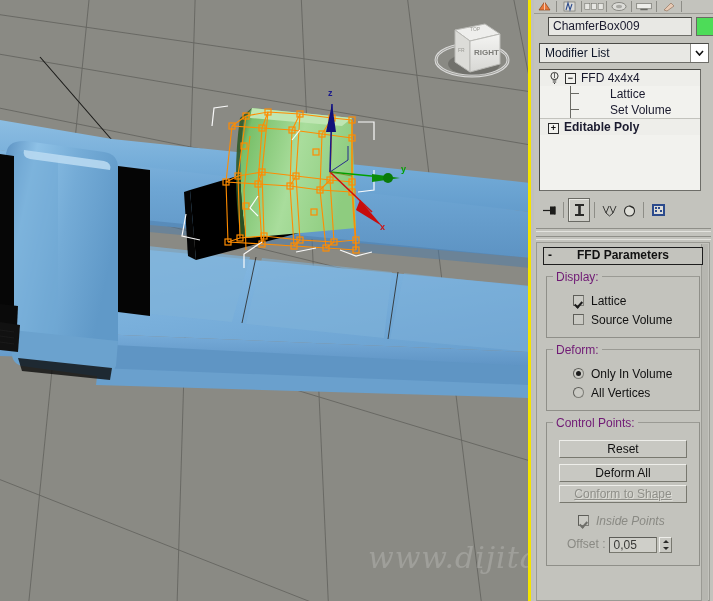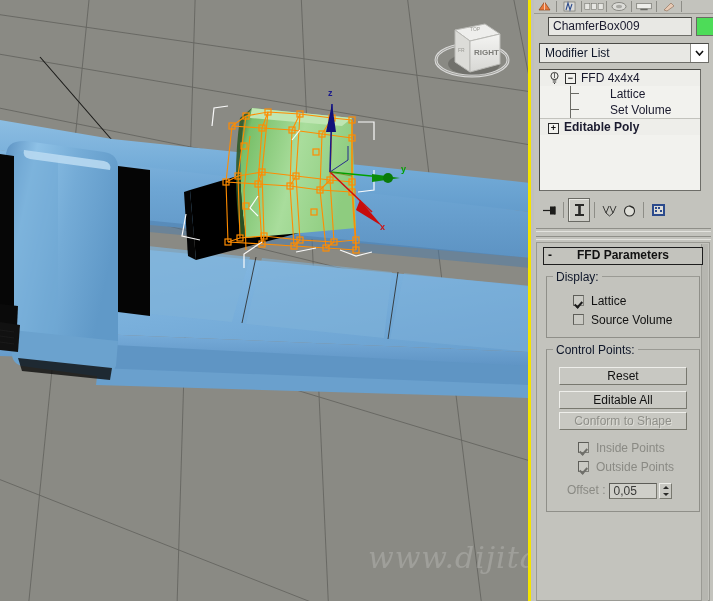--- a/index.html
+++ b/index.html
@@ -67,21 +67,21 @@
   #rollout{position:absolute;left:536px;top:242px;width:174px;height:359px;background:#c3c3bd;
      border:1px solid #9a9a94;box-sizing:border-box;}
   .rollhdr{position:relative;margin:4px 6px 0 6px;height:16px;background:#c3c3bd;
      border:1px solid #1d1d1d;font-size:12px;font-weight:bold;line-height:14px;
      text-align:center;color:#111;}
   .rollhdr .mn{position:absolute;left:4px;top:0;font-weight:bold;}
 
   .grp{position:relative;margin:11px 9px 0 9px;border:1px solid #8f8f89;
       border-top-color:#9a9a94;padding:14px 6px 8px 6px;}
   .grp>.lbl{position:absolute;left:6px;top:-7px;background:#c3c3bd;padding:0 3px;
-      font-size:12px;color:#0f172a;}
+      font-size:12px;color:#701a75;}
 
   .ctl{display:flex;align-items:center;height:19px;margin-left:20px;font-size:12px;color:#111;}
   .ctl.dim{color:#8a8a84;}
   .cbx{width:11px;height:11px;background:#cacac4;border:1px solid #7e7e78;
       border-top-color:#5d5d58;border-left-color:#5d5d58;box-sizing:border-box;
       margin-right:7px;position:relative;flex:none;}
   .cbx.chk:after{content:"";position:absolute;left:2px;top:4px;width:3px;height:6px;
       border:solid #1b1b1b;border-width:0 2px 2px 0;transform:rotate(42deg);}
   .cbx.dimchk:after{border-color:#6f6f6a;}
   .rad{width:11px;height:11px;border-radius:50%;background:#cacac4;
@@ -491,35 +491,42 @@
       <div class="ctl">
         <span class="cbx chk"></span>
         <span>Lattice</span>
       </div>
       <div class="ctl">
         <span class="cbx"></span>
         <span>Source Volume</span>
       </div>
     </div>
 
+    <div class="grp">
+      <span class="lbl">Deform:</span>
+      <div class="ctl">
+        <span class="rad on"></span>
+        <span>Only In Volume</span>
+      </div>
+      <div class="ctl">
+        <span class="rad"></span>
+        <span>All Vertices</span>
+      </div>
+    </div>
 
     <div class="grp" style="padding-bottom:12px;">
       <span class="lbl">Control Points:</span>
 
       <div class="btn">Reset</div>
-      <div class="btn" style="margin-top:6px;">Editable All</div>
-      <div class="btn dis" style="">Conform to Shape</div>
-
-      <div class="ctl dim" style="margin-top:8px;margin-left:25px;">
+      <div class="btn" style="margin-top:6px;">Deform All</div>
+      <div class="btn dis" style="text-decoration:underline;">Conform to Shape</div>
+
+      <div class="ctl dim" style="margin-top:8px;margin-left:25px;font-style:italic;">
         <span class="cbx chk dimchk"></span>
         <span>Inside Points</span>
-      </div>
-      <div class="ctl dim" style="margin-left:25px;">
-        <span class="cbx chk dimchk"></span>
-        <span>Outside Points</span>
       </div>
 
       <div class="offrow">
         <span>Offset :</span>
         <span class="spin">0,05</span>
         <span class="spbtns">
           <i class="u"></i>
           <i class="d"></i>
         </span>
       </div>

